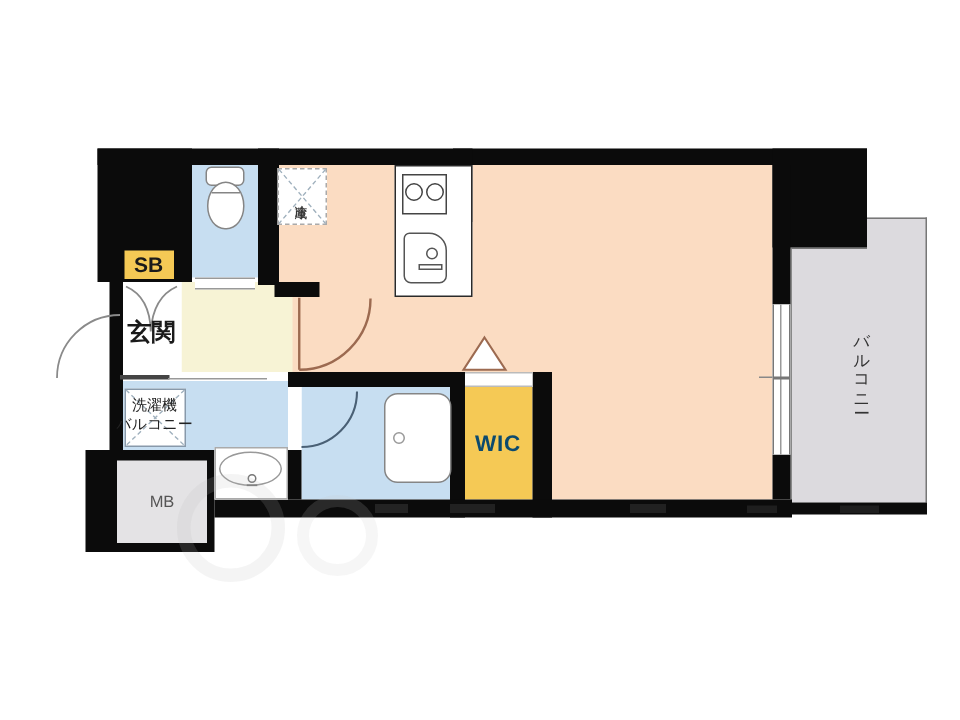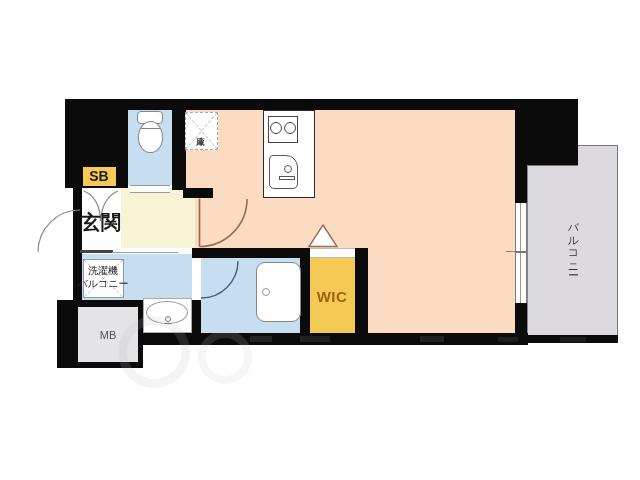--- a/index.html
+++ b/index.html
@@ -111,22 +111,22 @@
   <div class="abs wm" style="left:198px;top:330px;width:54px;height:54px;border:8px solid #c6c6c6;"></div>
   <div class="abs" style="left:250px;top:336px;width:22px;height:6px;background:rgba(255,255,255,.10);"></div>
   <div class="abs" style="left:300px;top:336px;width:30px;height:6px;background:rgba(255,255,255,.09);"></div>
   <div class="abs" style="left:420px;top:336px;width:24px;height:6px;background:rgba(255,255,255,.09);"></div>
   <div class="abs" style="left:498px;top:337px;width:20px;height:5px;background:rgba(255,255,255,.08);"></div>
   <div class="abs" style="left:560px;top:337px;width:26px;height:5px;background:rgba(255,255,255,.08);"></div>
 
   <div class="lbl" style="left:417px;top:197px;font-size:23px;font-weight:bold;line-height:1.26;">
   </div>
   <div class="lbl vtext" style="left:573px;top:243px;font-size:11px;color:#333;letter-spacing:1px;">バルコニー</div>
-  <div class="lbl" style="left:332px;top:296px;font-size:15px;font-weight:bold;color:#a16207;letter-spacing:.5px;">WIC</div>
-  <div class="lbl" style="left:101px;top:222px;font-size:20px;font-weight:bold;">玄関</div>
+  <div class="lbl" style="left:332px;top:296px;font-size:15px;font-weight:bold;color:#0c4a6e;letter-spacing:.5px;">WIC</div>
+  <div class="lbl" style="left:101px;top:222px;font-size:16px;font-weight:bold;">玄関</div>
   <div class="lbl" style="left:99px;top:176px;font-size:14px;font-weight:bold;">SB</div>
   <div class="lbl" style="left:108px;top:335px;font-size:11px;color:#555;">MB</div>
   <div class="lbl vtext" style="left:201px;top:130px;font-size:8.5px;color:#333;">冷蔵庫</div>
   <div class="lbl" style="left:103px;top:277px;font-size:10px;line-height:1.3;color:#222;">
     <div>洗濯機</div>
     <div>バルコニー</div>
   </div>
 
 </div>
 

